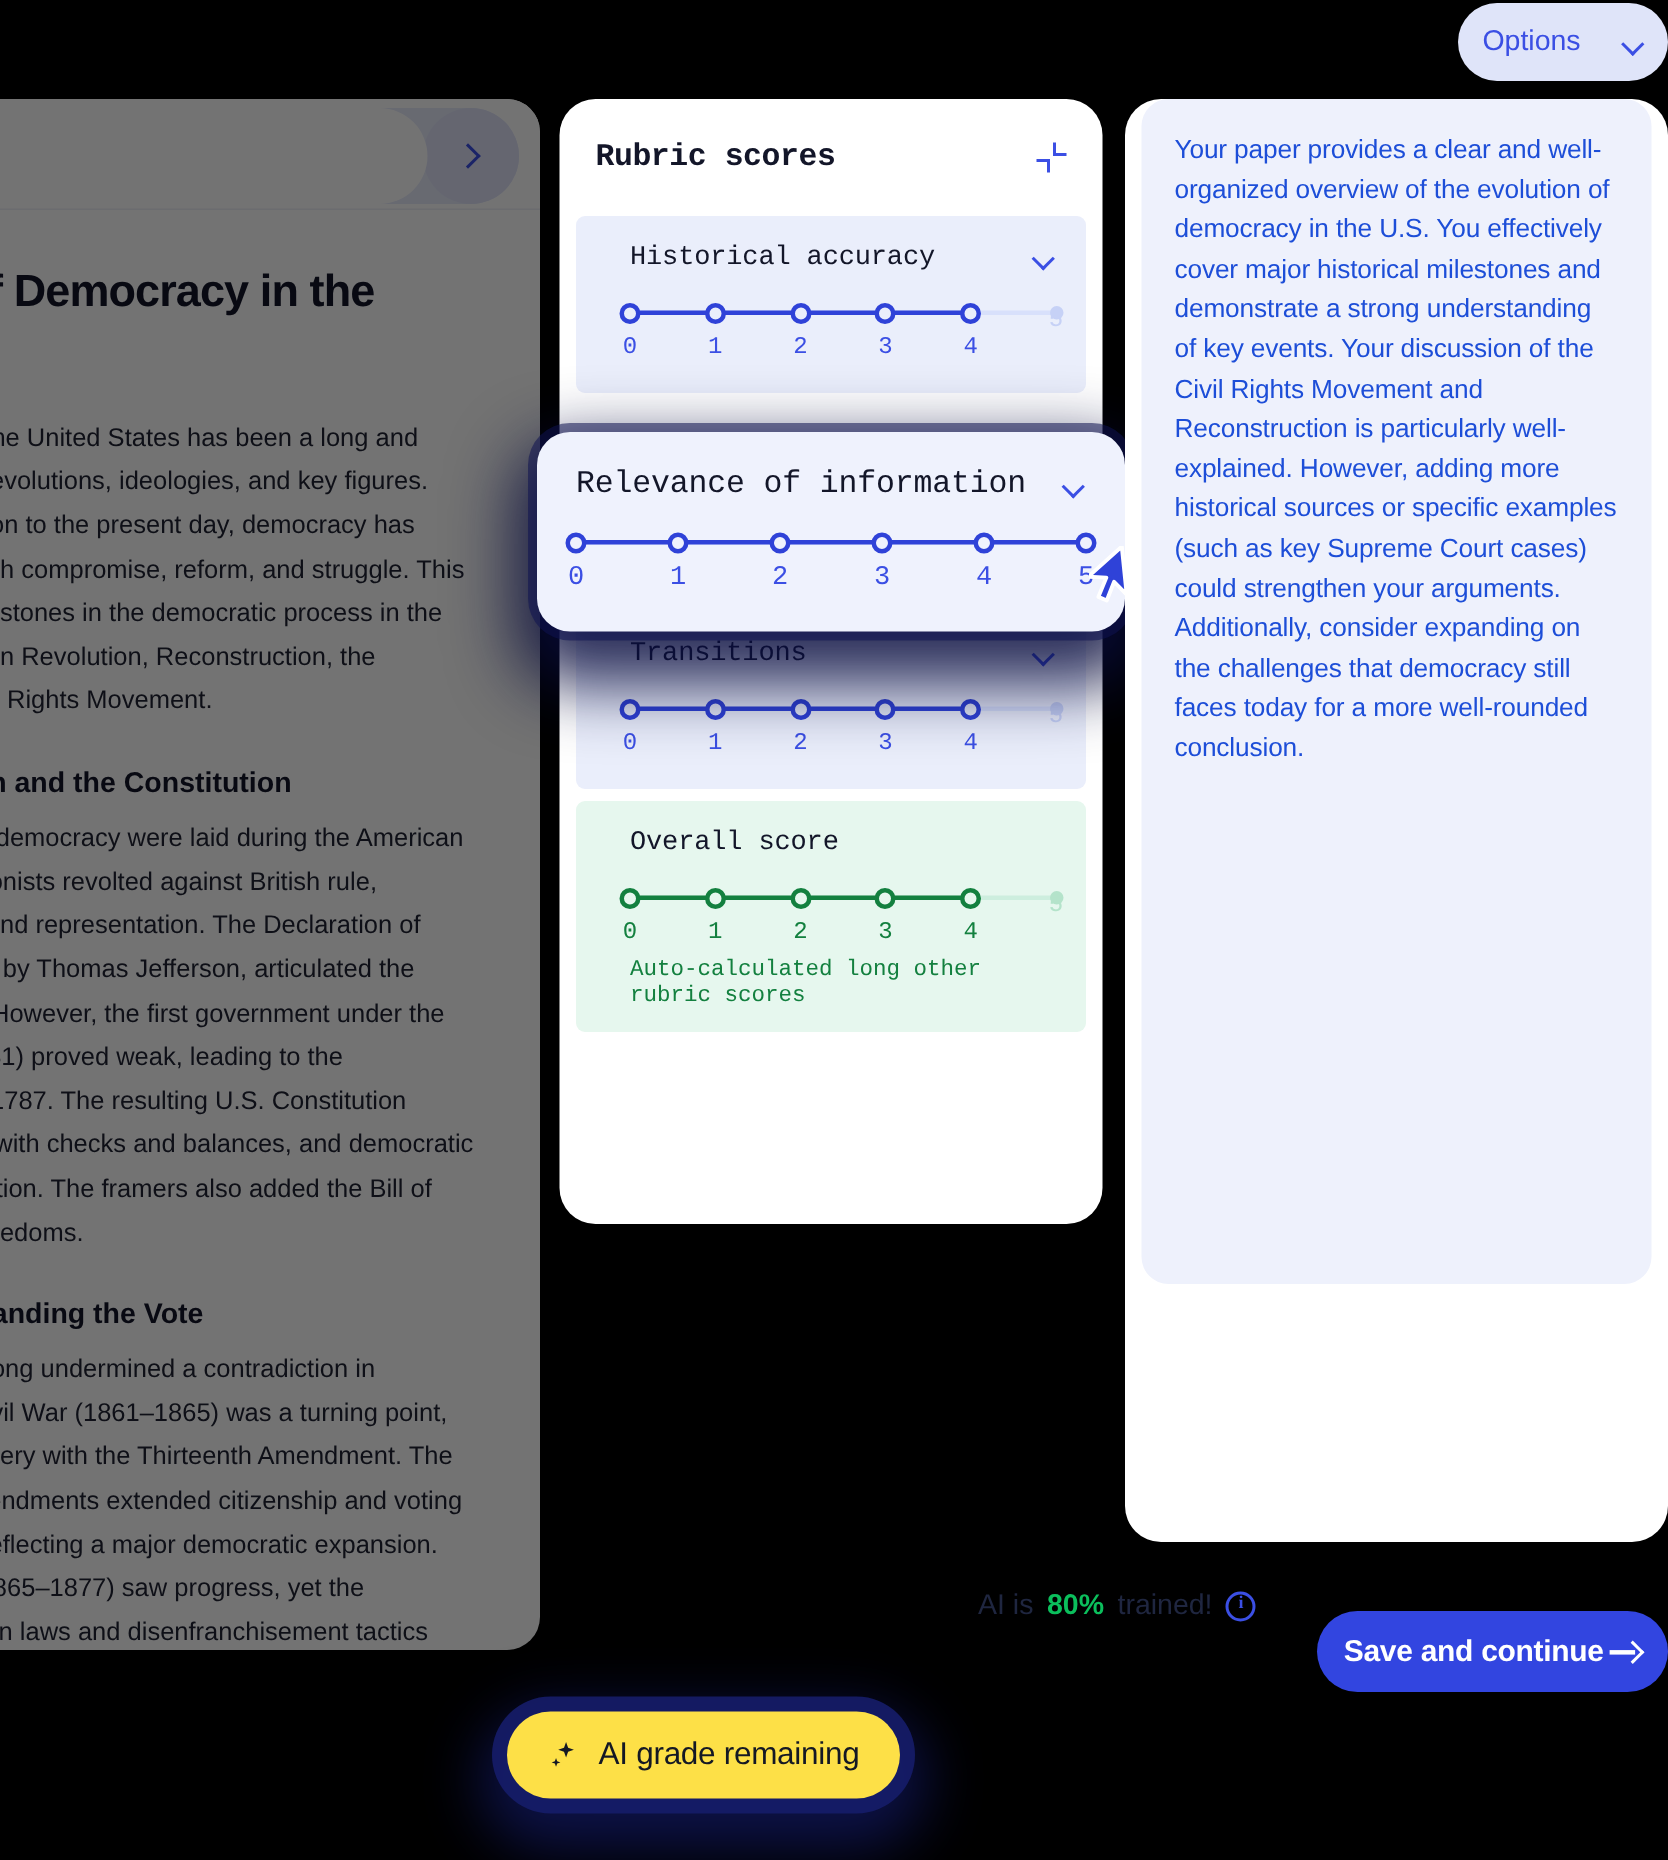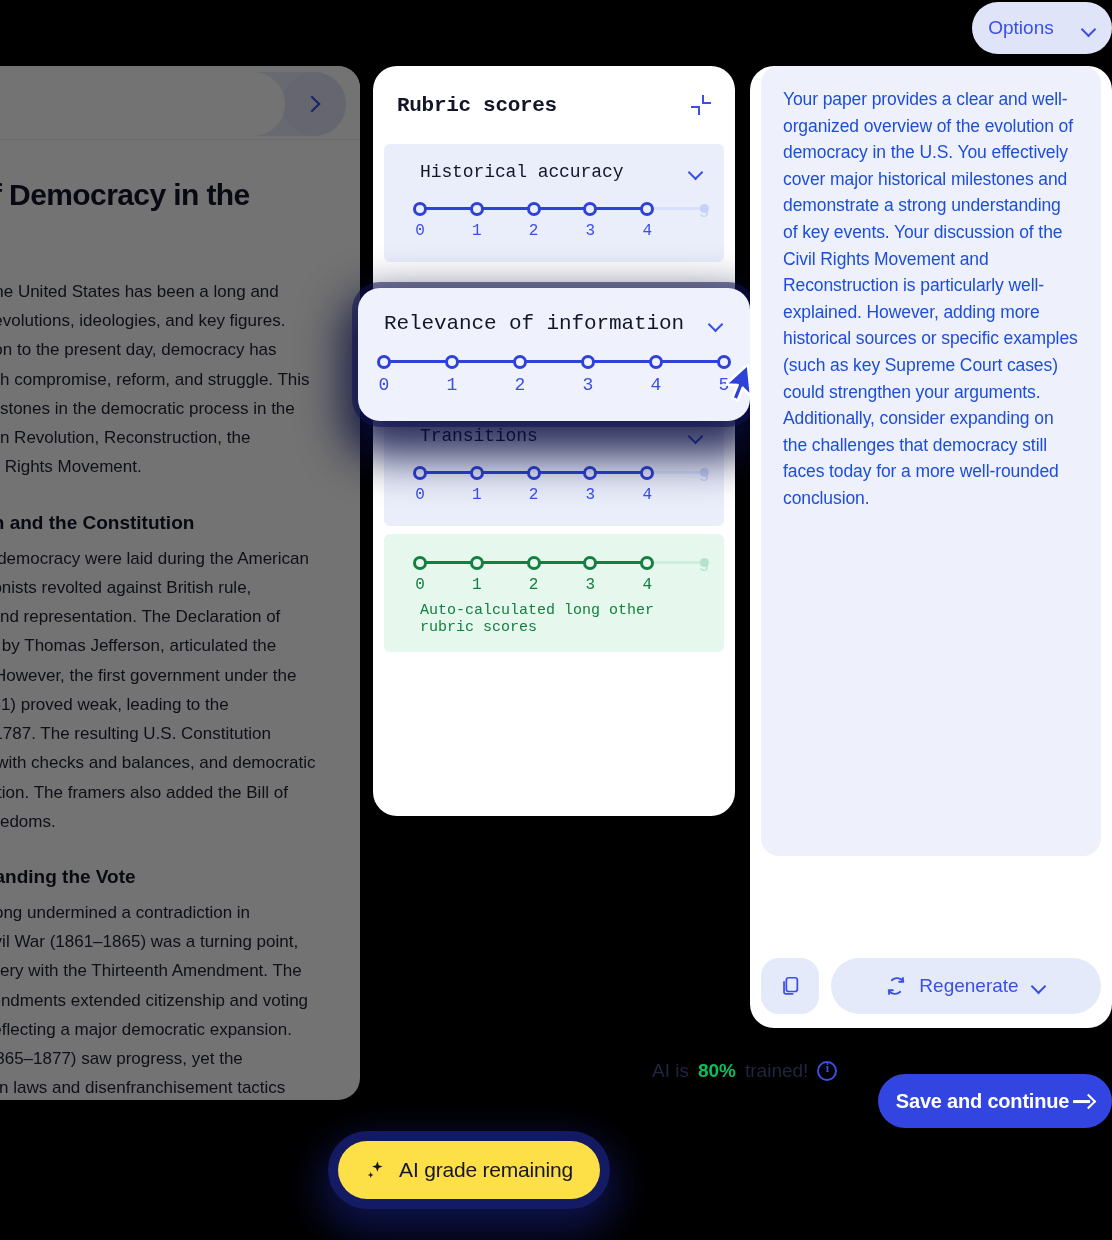--- a/index.html
+++ b/index.html
@@ -552,20 +552,23 @@
               </div>
               <div class="tick off" style="left: 100%;">
                 <div class="knob dim"></div>
                 <span class="num">5</span>
               </div>
             </div>
           </div>
       </div>
 
       <div class="rubric-item green">
+        <div class="ri-head">
+          <span class="ri-title">Overall score</span>
+        </div>
         <div class="slider">
             <div class="track green-empty"></div>
             <div class="fill green" style="width: 80%;"></div>
             <div class="ticks">
               <div class="tick" style="left: 0%;">
                 <div class="knob green"></div>
                 <span class="num green">0</span>
               </div>
               <div class="tick" style="left: 20%;">
                 <div class="knob green"></div>
@@ -631,36 +634,20 @@
         </div>
     </div>
   </div>
 
   <div class="card" id="feedback-card">
 
     <div class="fb-box">
       <div class="fb-text">Your paper provides a clear and well-organized overview of the evolution of democracy in the U.S. You effectively cover major historical milestones and demonstrate a strong understanding of key events. Your discussion of the Civil Rights Movement and Reconstruction is particularly well-explained. However, adding more historical sources or specific examples (such as key Supreme Court cases) could strengthen your arguments. Additionally, consider expanding on the challenges that democracy still faces today for a more well-rounded conclusion.</div>
     </div>
 
-    <div class="fb-tools">
-      <div class="copy-btn">
-        <svg width="22" height="22" viewBox="0 0 24 24" fill="none">
-          <rect x="8" y="3" width="12" height="15" rx="2.5" stroke="#3b4fe4" stroke-width="1.9"></rect>
-          <path d="M5.5 7.5V18.5C5.5 19.6 6.4 20.5 7.5 20.5H15" stroke="#3b4fe4" stroke-width="1.9" stroke-linecap="round"></path>
-        </svg>
-      </div>
-      <div class="regen-btn">
-        <svg width="22" height="22" viewBox="0 0 24 24" fill="none">
-          <path d="M20 7a8.3 8.3 0 0 0-12.6-1.3M4 17a8.3 8.3 0 0 0 12.6 1.3" stroke="#3b4fe4" stroke-width="2" stroke-linecap="round"></path>
-          <path d="M19.6 3.2V7.4H15.4M4.4 20.8V16.6H8.6" stroke="#3b4fe4" stroke-width="2" stroke-linecap="round" stroke-linejoin="round"></path>
-        </svg>
-        <span class="lbl">Regenerate</span>
-        <span class="chev-sm"></span>
-      </div>
-    </div>
   </div>
 
   <div class="trained">
     <span class="t1">AI is</span>
     <span class="t2">80%</span>
     <span class="t3">trained!</span>
     <span class="info-ico"></span>
   </div>
 
   <div class="save-btn">

